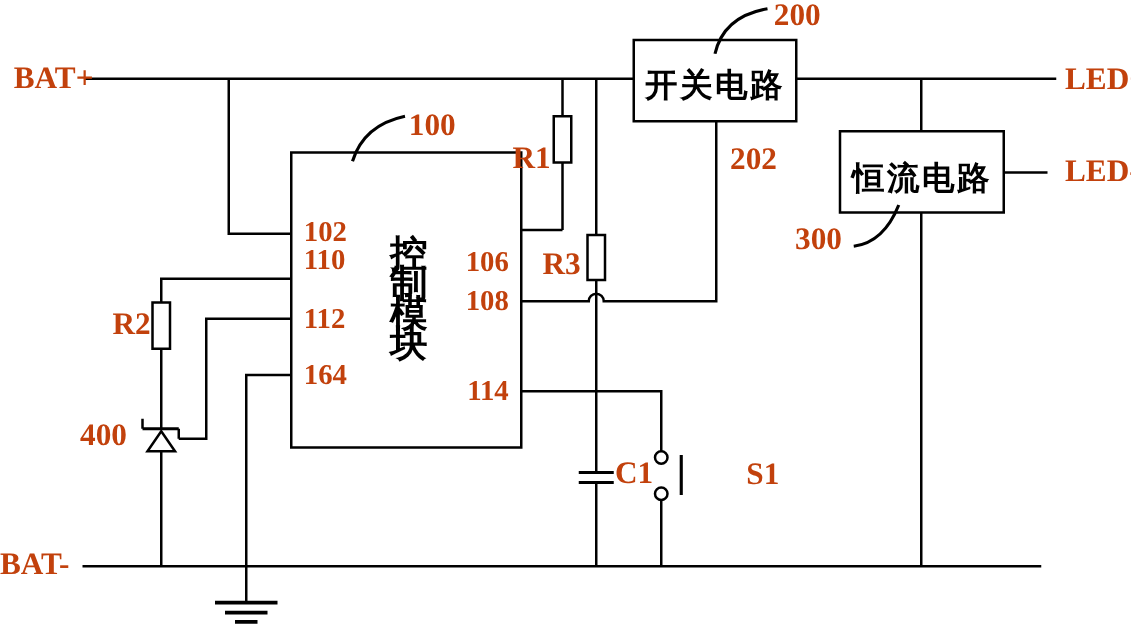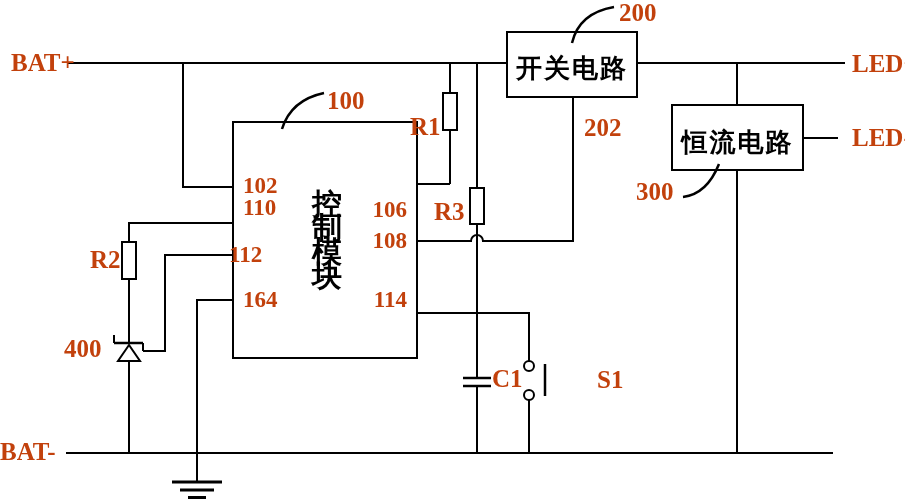--- a/index.html
+++ b/index.html
@@ -151,24 +151,24 @@
   <span class="lbl" style="left:64px; top:336px;">400</span>
 
   <span class="lbl" style="left:410px; top:114px;">R1</span>
   <span class="lbl" style="left:90px; top:247px;">R2</span>
   <span class="lbl" style="left:434px; top:180px;margin-top:19px;">R3</span>
   <span class="lbl" style="left:492px; top:366px;">C1</span>
   <span class="lbl" style="left:549px; top:367px;margin-left:48px;">S1</span>
 
   <span class="lbl pin" style="left:243px; top:173px;">102</span>
   <span class="lbl pin" style="left:243px; top:195px;">110</span>
-  <span class="lbl pin" style="left:229px; top:242px;">112</span>
+  <span class="lbl pin" style="left:243px; top:242px;">112</span>
   <span class="lbl pin" style="left:243px; top:287px;">164</span>
 
   <span class="lbl pin pin-right" style="left:357px; top:171px;margin-top:26px;">106</span>
   <span class="lbl pin pin-right" style="left:357px; top:228px;">108</span>
-  <span class="lbl pin pin-right" style="left:357px; top:287px;text-align:right;">114</span>
+  <span class="lbl pin pin-right" style="left:357px; top:300px;text-align:right;">114</span>
 
   <div class="vtitle" style="left:312px; top:192px;">控制模块</div>
   <div class="boxtitle" style="left:507px; top:51px; width:130px;">开关电路</div>
   <div class="boxtitle" style="left:672px; top:125px; width:131px;">恒流电路</div>
 
 </div>
 
 </body></html>

